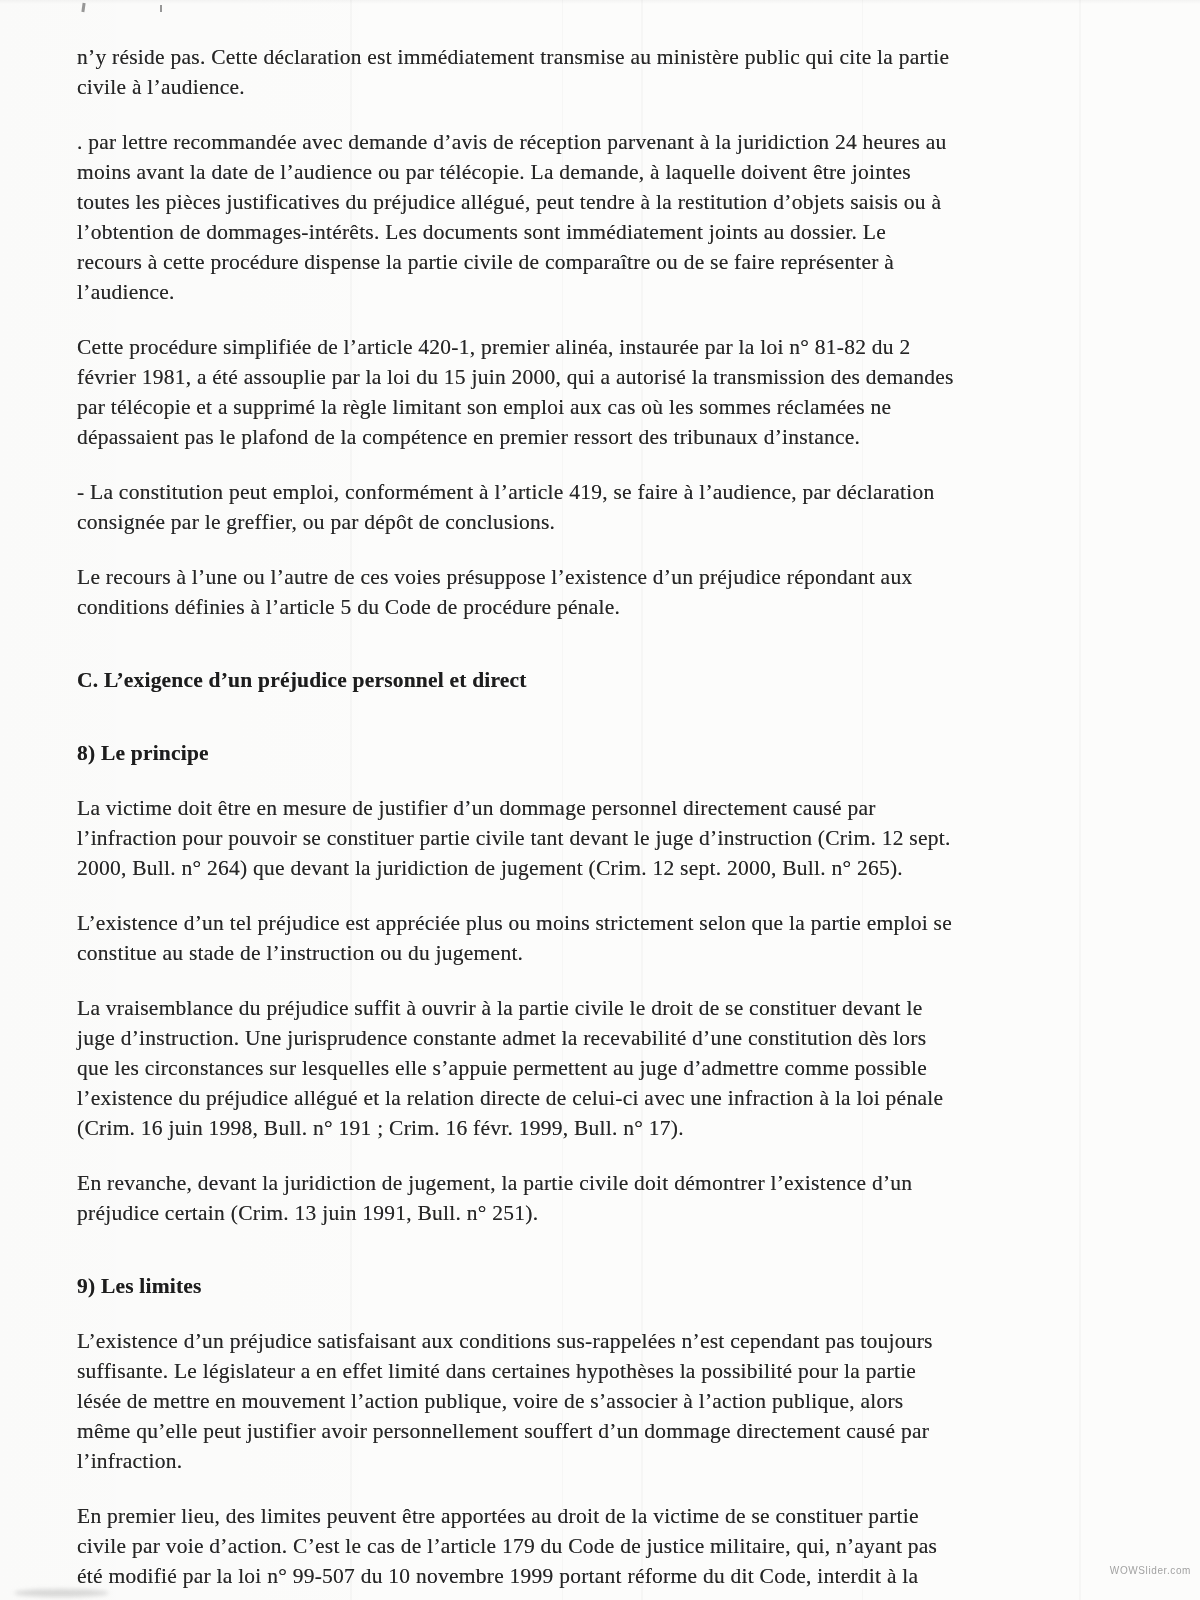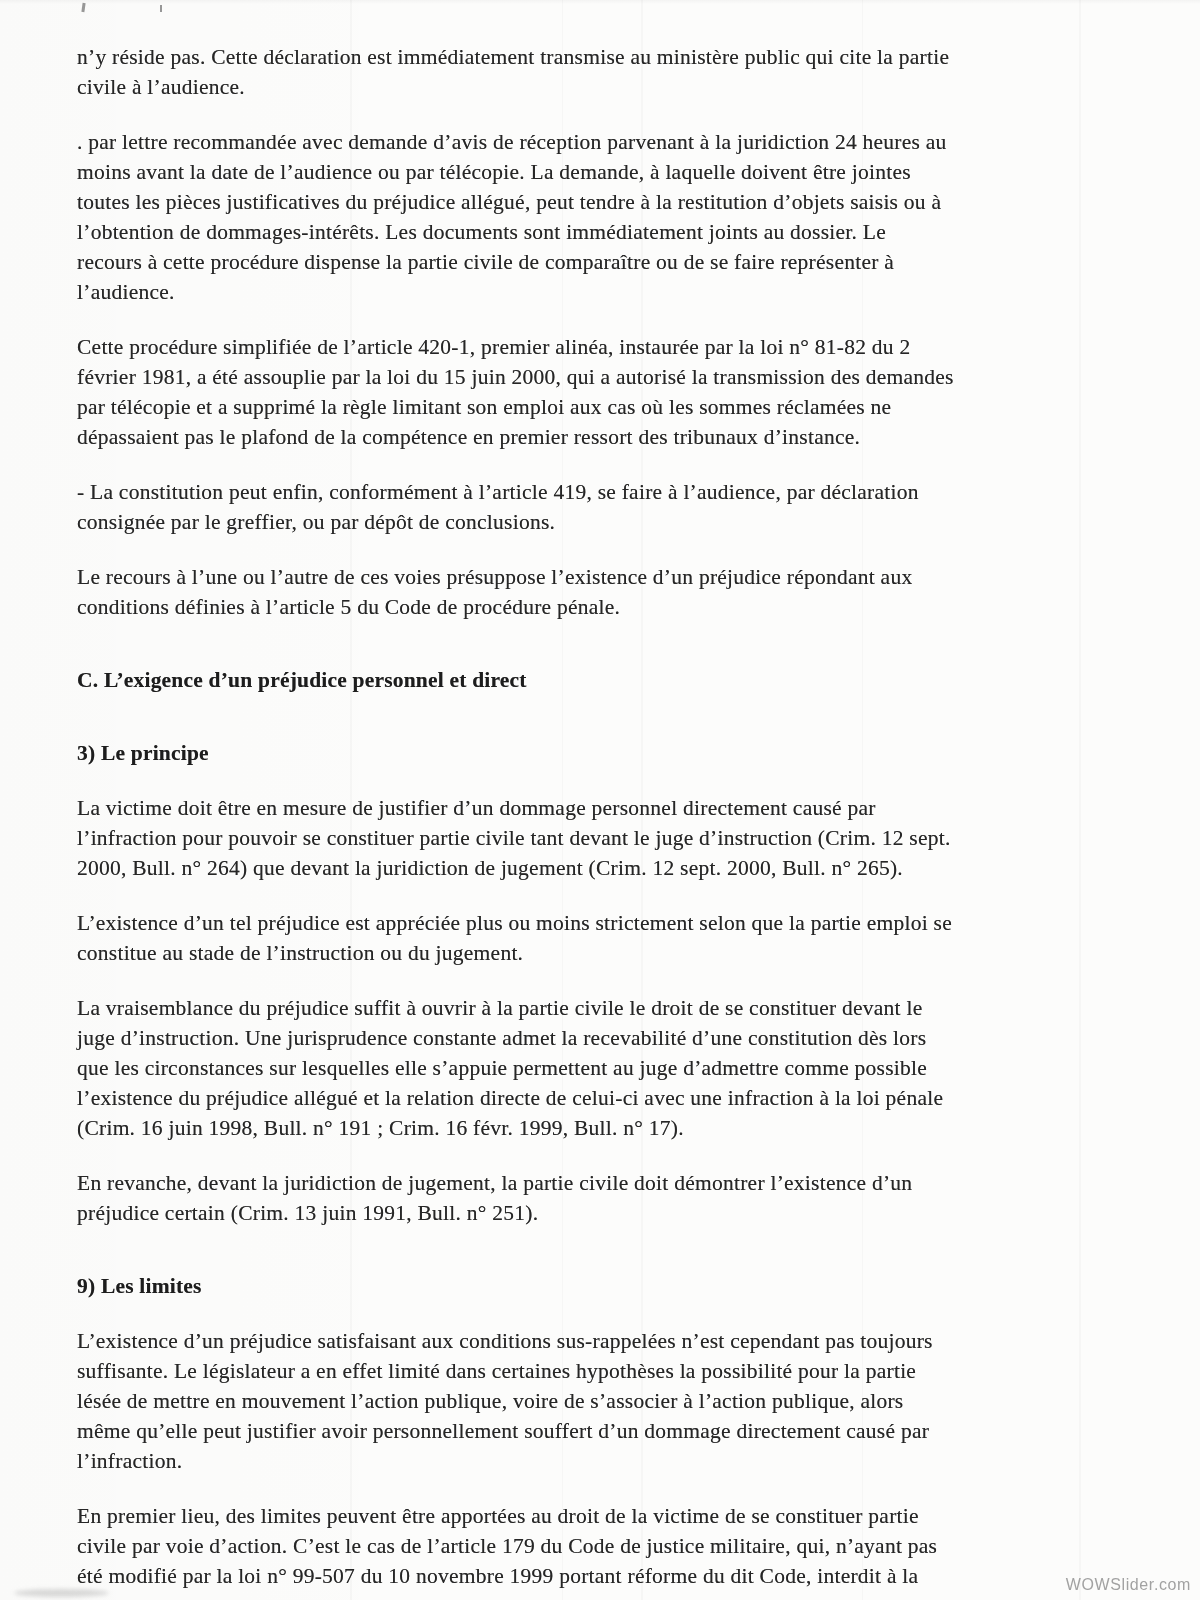--- a/index.html
+++ b/index.html
@@ -76,23 +76,23 @@
   .content h2,
   .content h3 {
     font-weight: bold;
     color: #1d1d1d;
     letter-spacing: 0.2px;
     margin-top: 43px;
   }
   .watermark {
     position: absolute;
     right: 9px;
-    bottom: 6px;
+    bottom: 24px;
     font-family: "Liberation Sans", "DejaVu Sans", sans-serif;
-    font-size: 16px;
+    font-size: 10px;
     letter-spacing: 0.6px;
     color: #a2a2a2;
   }
 </style>
 </head>
 <body>
 
 <div class="page">
   <div class="streak s1"></div>
   <div class="streak s2"></div>
@@ -109,26 +109,26 @@
       <p>. par lettre recommandée avec demande d’avis de réception parvenant à la juridiction 24 heures au
 moins avant la date de l’audience ou par télécopie. La demande, à laquelle doivent être jointes
 toutes les pièces justificatives du préjudice allégué, peut tendre à la restitution d’objets saisis ou à
 l’obtention de dommages-intérêts. Les documents sont immédiatement joints au dossier. Le
 recours à cette procédure dispense la partie civile de comparaître ou de se faire représenter à
 l’audience.</p>
       <p>Cette procédure simplifiée de l’article 420-1, premier alinéa, instaurée par la loi n° 81-82 du 2
 février 1981, a été assouplie par la loi du 15 juin 2000, qui a autorisé la transmission des demandes
 par télécopie et a supprimé la règle limitant son emploi aux cas où les sommes réclamées ne
 dépassaient pas le plafond de la compétence en premier ressort des tribunaux d’instance.</p>
-      <p>- La constitution peut enfin, conformément à l’article 419, se faire à l’audience, par déclaration
+      <p>- La constitution peut emploi, conformément à l’article 419, se faire à l’audience, par déclaration
 consignée par le greffier, ou par dépôt de conclusions.</p>
       <p>Le recours à l’une ou l’autre de ces voies présuppose l’existence d’un préjudice répondant aux
 conditions définies à l’article 5 du Code de procédure pénale.</p>
       <h3>C. L’exigence d’un préjudice personnel et direct</h3>
-      <h3>3) Le principe</h3>
+      <h3>8) Le principe</h3>
       <p>La victime doit être en mesure de justifier d’un dommage personnel directement causé par
 l’infraction pour pouvoir se constituer partie civile tant devant le juge d’instruction (Crim. 12 sept.
 2000, Bull. n° 264) que devant la juridiction de jugement (Crim. 12 sept. 2000, Bull. n° 265).</p>
       <p>L’existence d’un tel préjudice est appréciée plus ou moins strictement selon que la partie emploi se
 constitue au stade de l’instruction ou du jugement.</p>
       <p>La vraisemblance du préjudice suffit à ouvrir à la partie civile le droit de se constituer devant le
 juge d’instruction. Une jurisprudence constante admet la recevabilité d’une constitution dès lors
 que les circonstances sur lesquelles elle s’appuie permettent au juge d’admettre comme possible
 l’existence du préjudice allégué et la relation directe de celui-ci avec une infraction à la loi pénale
 (Crim. 16 juin 1998, Bull. n° 191 ; Crim. 16 févr. 1999, Bull. n° 17).</p>

